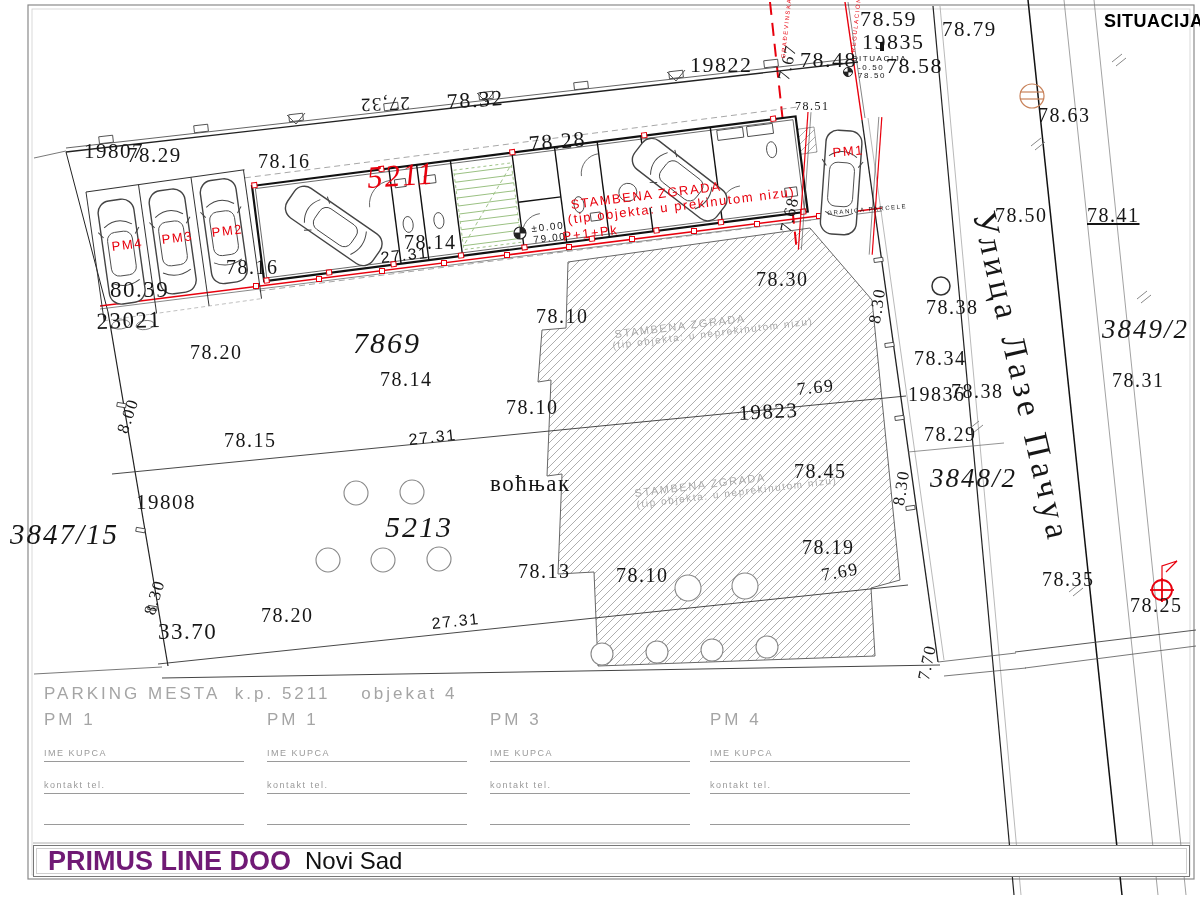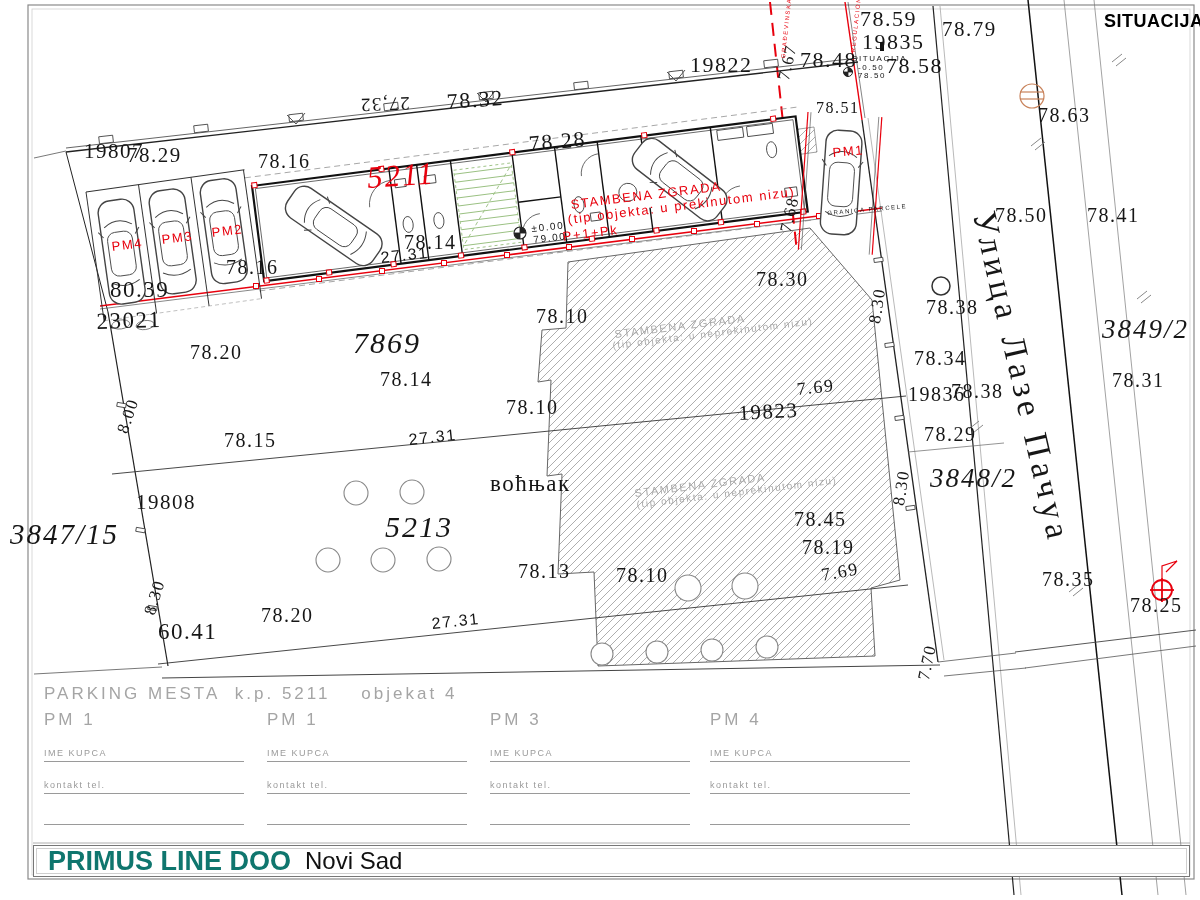--- a/index.html
+++ b/index.html
@@ -19,21 +19,21 @@
   .pt-title{font-size:17px;letter-spacing:3px;color:#a5a5a5;white-space:pre;}
   .pt-col{position:absolute;width:200px;top:26px;}
   .pt-slot{font-size:17px;letter-spacing:3px;color:#a5a5a5;}
   .pt-field{margin-top:18px;font-size:9px;letter-spacing:1.5px;color:#9a9a9a;
             border-bottom:1px solid #9a9a9a;padding-bottom:3px;}
   .pt-field.empty{margin-top:16px;height:11px;}
   
   #footer{position:absolute;left:33px;top:845px;width:1157px;height:32px;box-sizing:border-box;
           border:1px solid #777;box-shadow:inset 0 0 0 2px #fff, inset 0 0 0 3px #cfcfcf;
           background:#fff;display:flex;align-items:center;padding-left:14px;z-index:6;}
-  .company{font-weight:bold;font-size:27px;letter-spacing:0;color:#0f766e;}
+  .company{font-weight:bold;font-size:27px;letter-spacing:0;color:#701a75;}
   .city{font-size:24px;margin-left:14px;color:#111;}
 </style>
 </head>
 <body>
 
 <div id="stage">
 
 <svg id="drawing" width="1200" height="900" viewBox="0 0 1200 900">
   <defs>
     <pattern id="hatch" patternUnits="userSpaceOnUse" width="8" height="8">
@@ -296,21 +296,21 @@
       <div class="lbl f-elev" style="left: 860px; top: 8px; font-size: 22px;">78.59</div>
       <div class="lbl f-elev" style="left: 862px; top: 31px; font-size: 22px;">19835</div>
       <div class="lbl f-elev" style="left: 942px; top: 19px; font-size: 21px;">78.79</div>
       <div class="lbl f-elev" style="left: 690px; top: 54px; font-size: 22px;">19822</div>
       <div class="lbl f-elev" style="left: 775px; top: 78px; font-size: 17px; transform: rotate(-77deg);">7.67</div>
       <div class="lbl f-elev" style="left: 800px; top: 49px; font-size: 22px;">78.48</div>
       <div class="lbl f-elev" style="left: 886px; top: 55px; font-size: 22px;">78.58</div>
       <div class="lbl f-cad" style="left: 852px; top: 55px; font-size: 8px;">SITUACIJA</div>
       <div class="lbl f-cad" style="left: 858px; top: 64px; font-size: 8px;">-0.50</div>
       <div class="lbl f-cad" style="left: 858px; top: 72px; font-size: 8px;">78.50</div>
-      <div class="lbl f-elev" style="left: 795px; top: 100px; font-size: 16px; margin-left: 21px;">78.51</div>
+      <div class="lbl f-elev" style="left: 795px; top: 100px; font-size: 12px;">78.51</div>
       <div class="lbl f-elev" style="left: 1038px; top: 105px; font-size: 20px;">78.63</div>
       <div class="lbl f-elev" style="left: 410px; top: 113px; font-size: 19px; transform: rotate(178deg);">27,32</div>
       <div class="lbl f-elev" style="left: 446px; top: 91px; font-size: 22px; transform: rotate(-4deg);">78.32</div>
       <div class="lbl f-elev" style="left: 528px; top: 133px; font-size: 22px; transform: rotate(-5deg);">78.28</div>
       <div class="lbl f-elev" style="left: 84px; top: 141px; font-size: 21px;">19807</div>
       <div class="lbl f-elev" style="left: 127px; top: 145px; font-size: 21px;">78.29</div>
       <div class="lbl f-elev" style="left: 258px; top: 151px; font-size: 20px;">78.16</div>
       <div class="lbl f-parcel" style="left: 366px; top: 162px; font-size: 31px; transform: rotate(-4deg); color: rgb(232, 0, 13);">5211</div>
       <div class="lbl f-elev" style="left: 404px; top: 232px; font-size: 20px;">78.14</div>
       <div class="lbl f-cad" style="left: 380px; top: 250px; font-size: 16px; transform: rotate(-6deg);">27.31</div>
@@ -342,39 +342,39 @@
       <div class="lbl f-elev" style="left: 796px; top: 380px; font-size: 18px; transform: rotate(-6deg);">7.69</div>
       <div class="lbl f-elev" style="left: 738px; top: 403px; font-size: 21px; transform: rotate(-3deg);">19823</div>
       <div class="lbl f-elev" style="left: 908px; top: 384px; font-size: 20px;">19836</div>
       <div class="lbl f-elev" style="left: 951px; top: 381px; font-size: 20px;">78.38</div>
       <div class="lbl f-elev" style="left: 914px; top: 348px; font-size: 20px;">78.34</div>
       <div class="lbl f-elev" style="left: 926px; top: 297px; font-size: 20px;">78.38</div>
       <div class="lbl f-elev" style="left: 924px; top: 424px; font-size: 20px;">78.29</div>
       <div class="lbl f-parcel" style="left: 930px; top: 465px; font-size: 27px;">3848/2</div>
       <div class="lbl f-elev" style="left: 866px; top: 322px; font-size: 17px; transform: rotate(-81deg);">8.30</div>
       <div class="lbl f-elev" style="left: 890px; top: 504px; font-size: 17px; transform: rotate(-81deg);">8.30</div>
-      <div class="lbl f-elev" style="left: 794px; top: 461px; font-size: 20px; margin-top: 48px;">78.45</div>
+      <div class="lbl f-elev" style="left: 794px; top: 461px; font-size: 20px;">78.45</div>
       <div class="lbl f-elev" style="left: 802px; top: 537px; font-size: 20px;">78.19</div>
       <div class="lbl f-elev" style="left: 820px; top: 566px; font-size: 18px; transform: rotate(-10deg);">7.69</div>
       <div class="lbl f-cad" style="left: 634px; top: 488px; font-size: 11px; transform: rotate(-7deg); color: rgb(171, 171, 171);">STAMBENA ZGRADA</div>
       <div class="lbl f-cad" style="left: 636px; top: 500px; font-size: 10px; transform: rotate(-7deg); color: rgb(171, 171, 171);">(tip objekta: u neprekinutom nizu)</div>
       <div class="lbl f-elev" style="left: 490px; top: 472px; font-size: 23px;">воћњак</div>
       <div class="lbl f-parcel" style="left: 385px; top: 512px; font-size: 30px;">5213</div>
       <div class="lbl f-elev" style="left: 518px; top: 561px; font-size: 20px;">78.13</div>
       <div class="lbl f-elev" style="left: 616px; top: 565px; font-size: 20px;">78.10</div>
       <div class="lbl f-elev" style="left: 261px; top: 605px; font-size: 20px;">78.20</div>
       <div class="lbl f-cad" style="left: 408px; top: 432px; font-size: 16px; transform: rotate(-6deg);">27.31</div>
       <div class="lbl f-cad" style="left: 431px; top: 616px; font-size: 16px; transform: rotate(-6deg);">27.31</div>
-      <div class="lbl f-elev" style="left: 158px; top: 620px; font-size: 23px;">60.41</div>
+      <div class="lbl f-elev" style="left: 158px; top: 620px; font-size: 23px;">33.70</div>
       <div class="lbl f-elev" style="left: 141px; top: 612px; font-size: 17px; transform: rotate(-73deg);">8.30</div>
       <div class="lbl f-elev" style="left: 114px; top: 430px; font-size: 17px; transform: rotate(-71deg);">8.00</div>
       <div class="lbl f-elev" style="left: 136px; top: 492px; font-size: 21px;">19808</div>
       <div class="lbl f-parcel" style="left: 10px; top: 520px; font-size: 29px;">3847/15</div>
       <div class="lbl f-elev" style="left: 995px; top: 205px; font-size: 20px;">78.50</div>
-      <div class="lbl f-elev" style="left: 1087px; top: 205px; font-size: 20px;">78.41</div>
+      <div class="lbl f-elev" style="left: 1087px; top: 205px; font-size: 20px; text-decoration: underline;">78.41</div>
       <div class="lbl f-parcel" style="left: 1102px; top: 316px; font-size: 27px;">3849/2</div>
       <div class="lbl f-elev" style="left: 1112px; top: 370px; font-size: 20px;">78.31</div>
       <div class="lbl f-elev" style="left: 1042px; top: 569px; font-size: 20px;">78.35</div>
       <div class="lbl f-elev" style="left: 1130px; top: 547px; font-size: 20px; margin-top: 48px;">78.25</div>
       <div class="lbl f-elev" style="left: 915px; top: 678px; font-size: 17px; transform: rotate(-78deg);">7.70</div>
       <div class="lbl f-street" style="left: 1000px; top: 208px; font-size: 34px; transform: rotate(77deg);">Улица Лазе Пачуа</div>
     </div>
 
 <div id="situacija">SITUACIJA</div>
 

